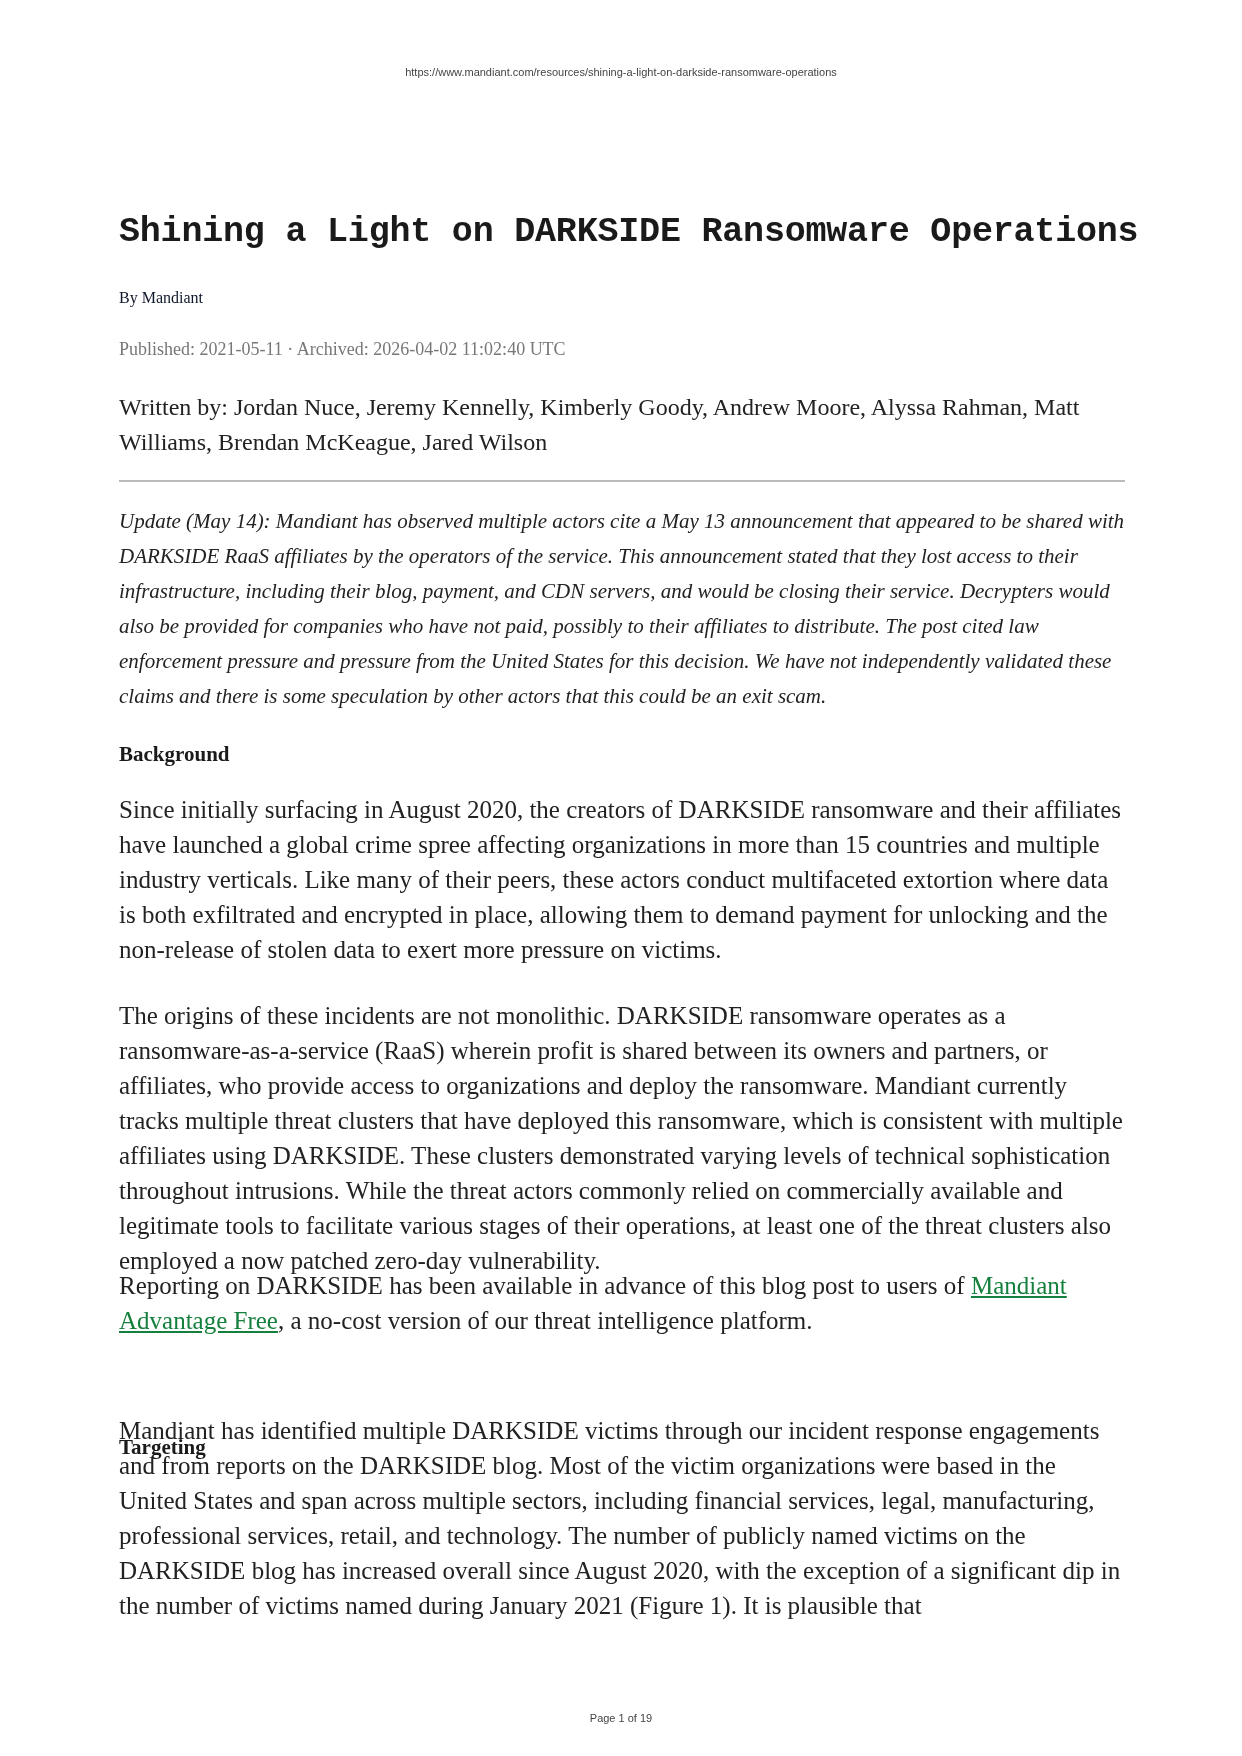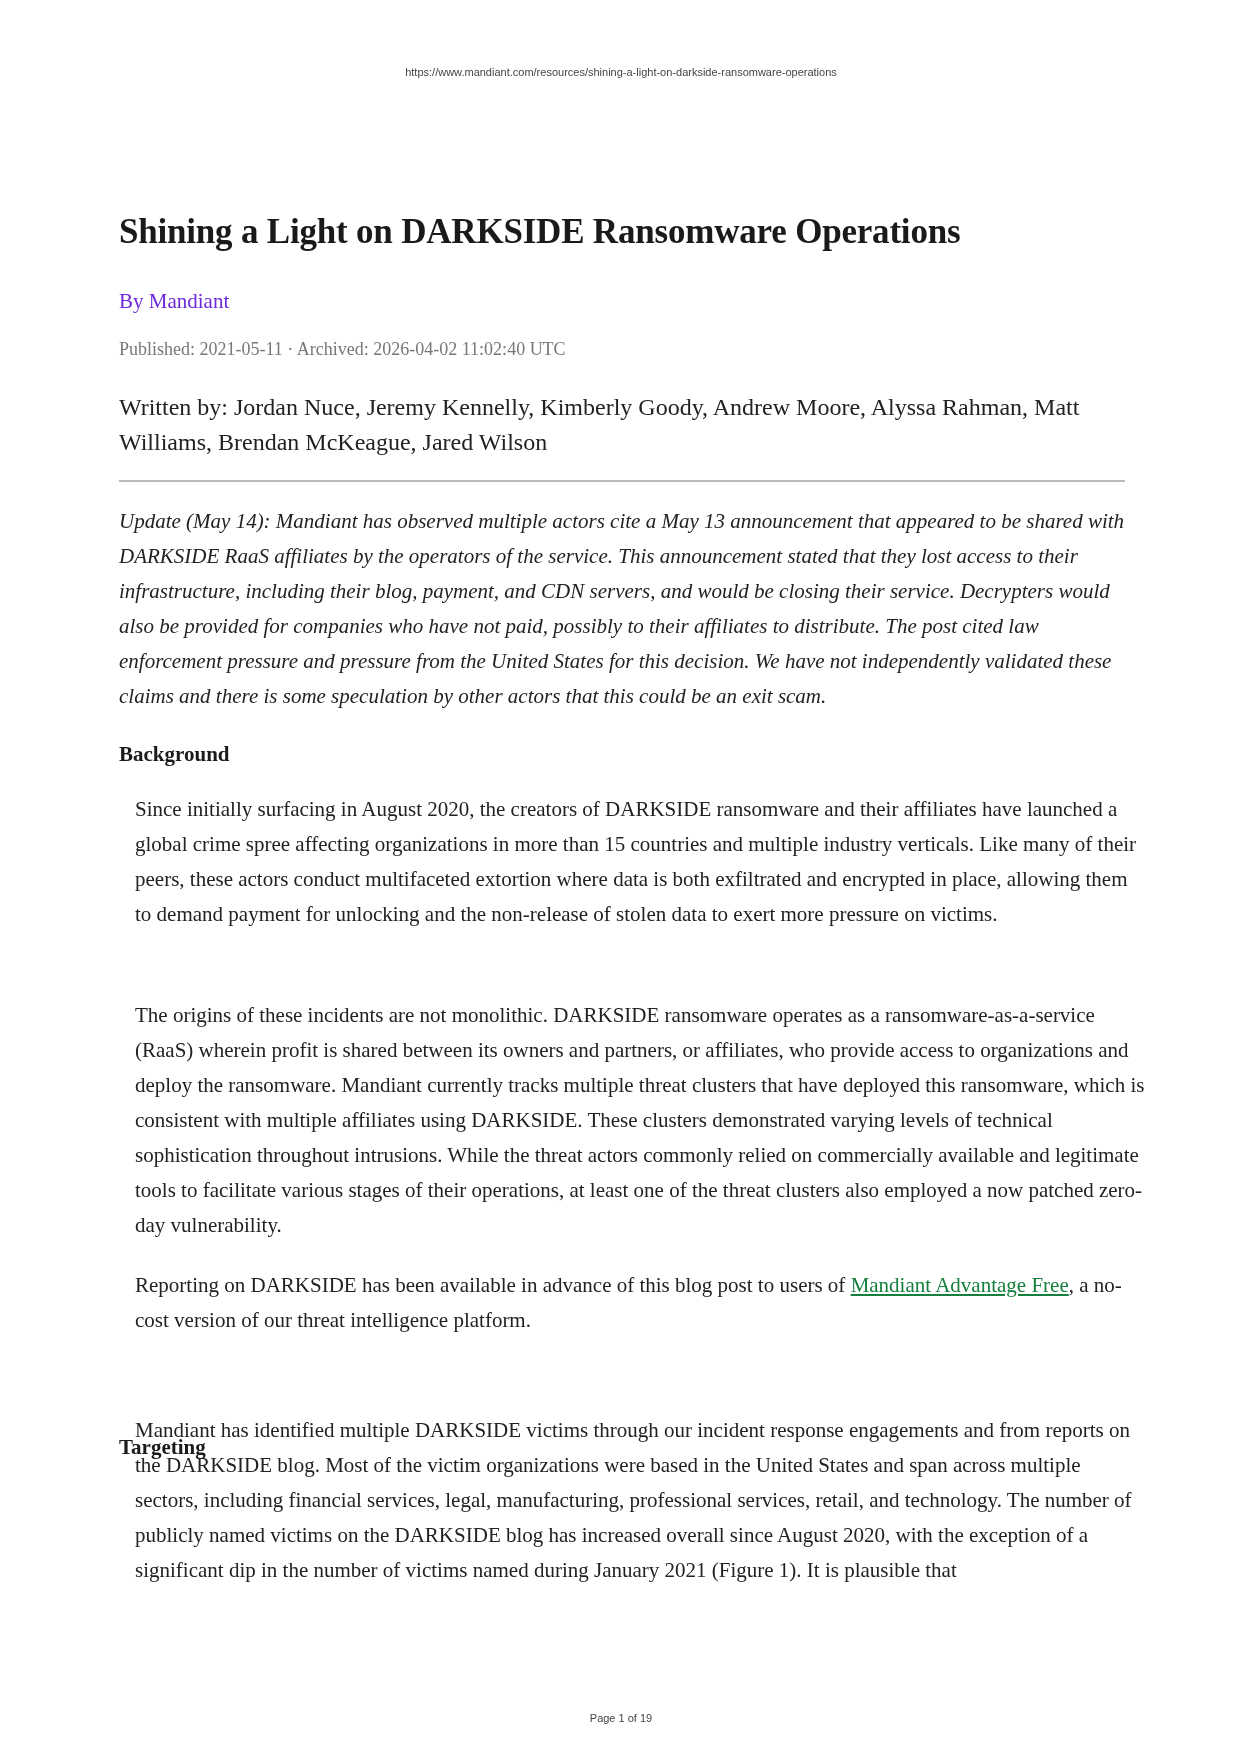--- a/index.html
+++ b/index.html
@@ -35,27 +35,28 @@
     h1.title {
       position: absolute;
       top: 212px;
       left: 0;
       margin: 0;
       font-size: 35px;
       font-weight: bold;
       color: #1a1a1a;
       white-space: nowrap;
       letter-spacing: -0.2px;
+      font-family: Liberation Mono, monospace;
     }
     .byline {
       position: absolute;
       top: 289px;
       left: 0;
-      font-size: 21px;
-      color: #6d28d9;
+      font-size: 16px;
+      color: #0f172a;
     }
     .meta {
       position: absolute;
       top: 339px;
       left: 0;
       font-size: 18px;
       color: #777777;
     }
     .authors {
       position: absolute;
@@ -88,23 +89,23 @@
     .section-heading {
       position: absolute;
       left: 0;
       margin: 0;
       font-size: 21px;
       font-weight: bold;
       color: #1a1a1a;
     }
     .para {
       position: absolute;
-      left: 16px;
+      left: 0;
       width: 1010px;
-      font-size: 21px;
+      font-size: 25px;
       line-height: 35px;
       color: #222222;
       margin: 0;
     }
     .para a {
       color: #15803d;
       text-decoration: underline;
     }
     .page-footer {
       position: absolute;

